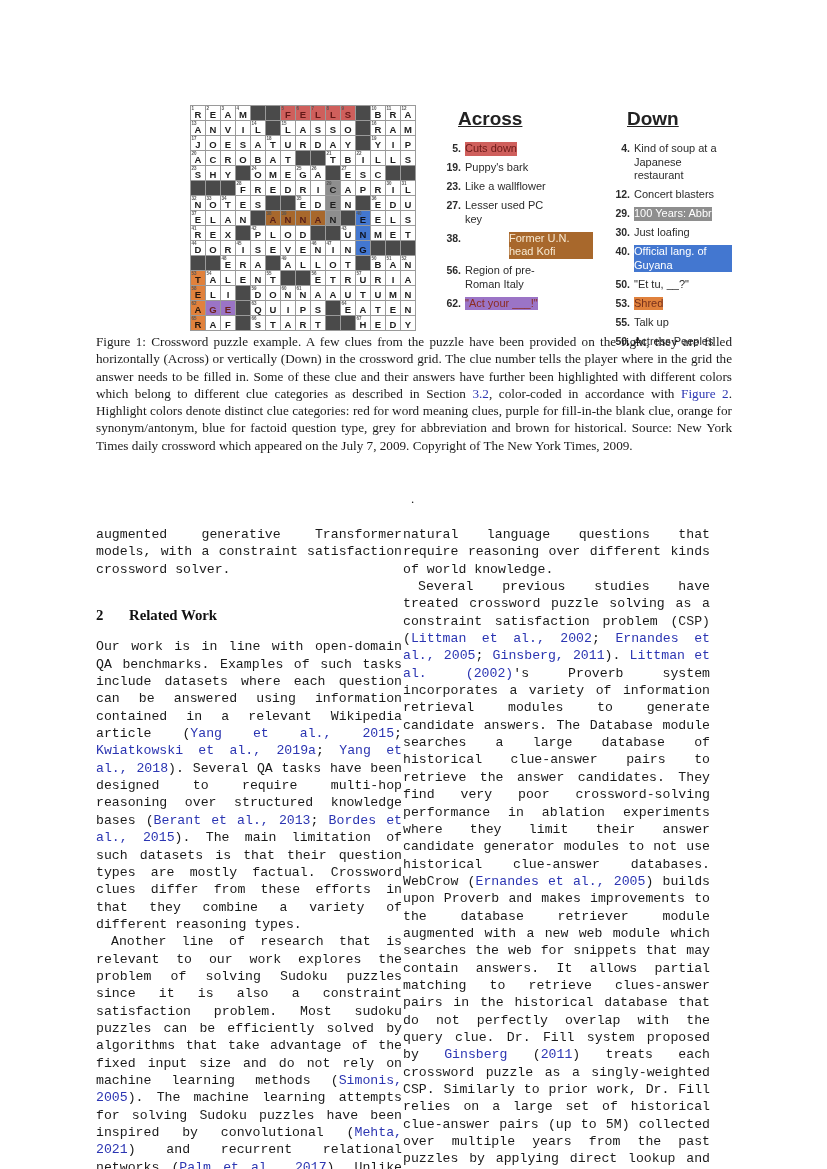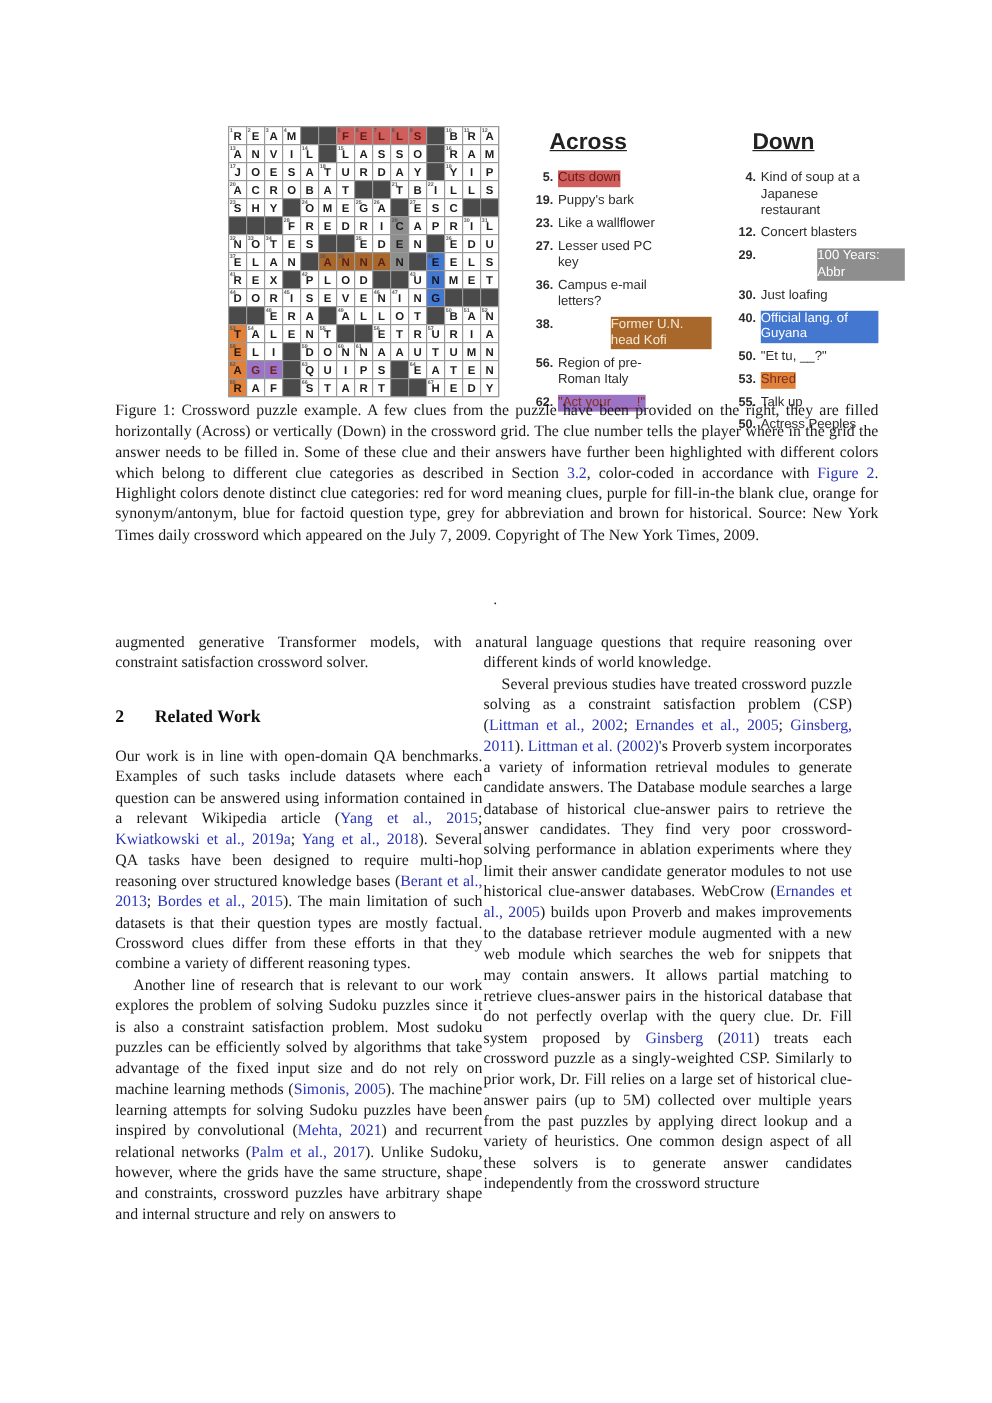--- a/index.html
+++ b/index.html
@@ -24,36 +24,36 @@
 
   
   .clue-col{position:absolute;font-family:"Liberation Sans","DejaVu Sans",sans-serif;color:#2b2b2b;}
   #across-col{left:443px;top:108px;width:150px;}
   #down-col{left:612px;top:108px;width:142px;}
   .clue-header{font-size:19px;font-weight:bold;text-decoration:underline;margin:0 0 12px 15px;color:#222;}
   .clue{display:flex;margin-bottom:5.5px;}
   .clue-num{width:18px;min-width:18px;text-align:right;font-weight:bold;font-size:10.5px;line-height:13.5px;margin-right:4px;}
   .clue-text{font-size:11px;line-height:13.5px;max-width:98px;}
   .chl-red{background:var(--c-red);color:#6b1a18;}
-  .chl-grey{background:var(--c-grey);color:#ffffff;margin-left:47px;}
+  .chl-grey{background:var(--c-grey);color:#ffffff;}
   .chl-brown{background:var(--c-brown);color:#f7e9d2;margin-left:44px;}
   .chl-blue{background:var(--c-blue);color:#ffffff;}
   .chl-orange{background:var(--c-orange);color:#76301c;}
   .chl-purple{background:var(--c-purple);color:#8c2c20;}
 
   
   .caption{position:absolute;left:96px;top:333px;width:636px;font-size:13.2px;line-height:17.3px;text-align:justify;}
   .stray-dot{position:absolute;left:411px;top:491px;font-size:13px;}
   .col{position:absolute;top:526px;font-size:13.2px;line-height:17.35px;text-align:justify;}
   .col-left{left:96px;width:306px;}
   .col-right{left:403px;width:307px;}
   .intro-block{margin-left:33px;}
   .section-heading{display:flex;font-size:14.8px;font-weight:bold;margin:29px 0 14px 0;color:#111;}
   .section-heading .sec-num{width:33px;}
-  p.body-par{margin:0;}
+  p.body-par{margin:0;font-family:Liberation Mono, monospace;}
   p.indent{text-indent:15px;}
   .cite{color:#2b35b2;}
 </style>
 </head>
 <body>
 
 <div class="page">
 
   <div id="crossword-grid">
       <div class="cell">
@@ -735,24 +735,20 @@
           <span class="clue-num">19.</span>
           <span class="clue-text">Puppy's bark</span>
         </div>
         <div class="clue">
           <span class="clue-num">23.</span>
           <span class="clue-text">Like a wallflower</span>
         </div>
         <div class="clue">
           <span class="clue-num">27.</span>
           <span class="clue-text">Lesser used PC key</span>
-        </div>
-        <div class="clue">
-          <span class="clue-num">36.</span>
-          <span class="clue-text">Campus e-mail letters?</span>
         </div>
         <div class="clue">
           <span class="clue-num">38.</span>
           <span class="clue-text chl-brown">Former U.N. head Kofi</span>
         </div>
         <div class="clue">
           <span class="clue-num">56.</span>
           <span class="clue-text">Region of pre-Roman Italy</span>
         </div>
         <div class="clue">

